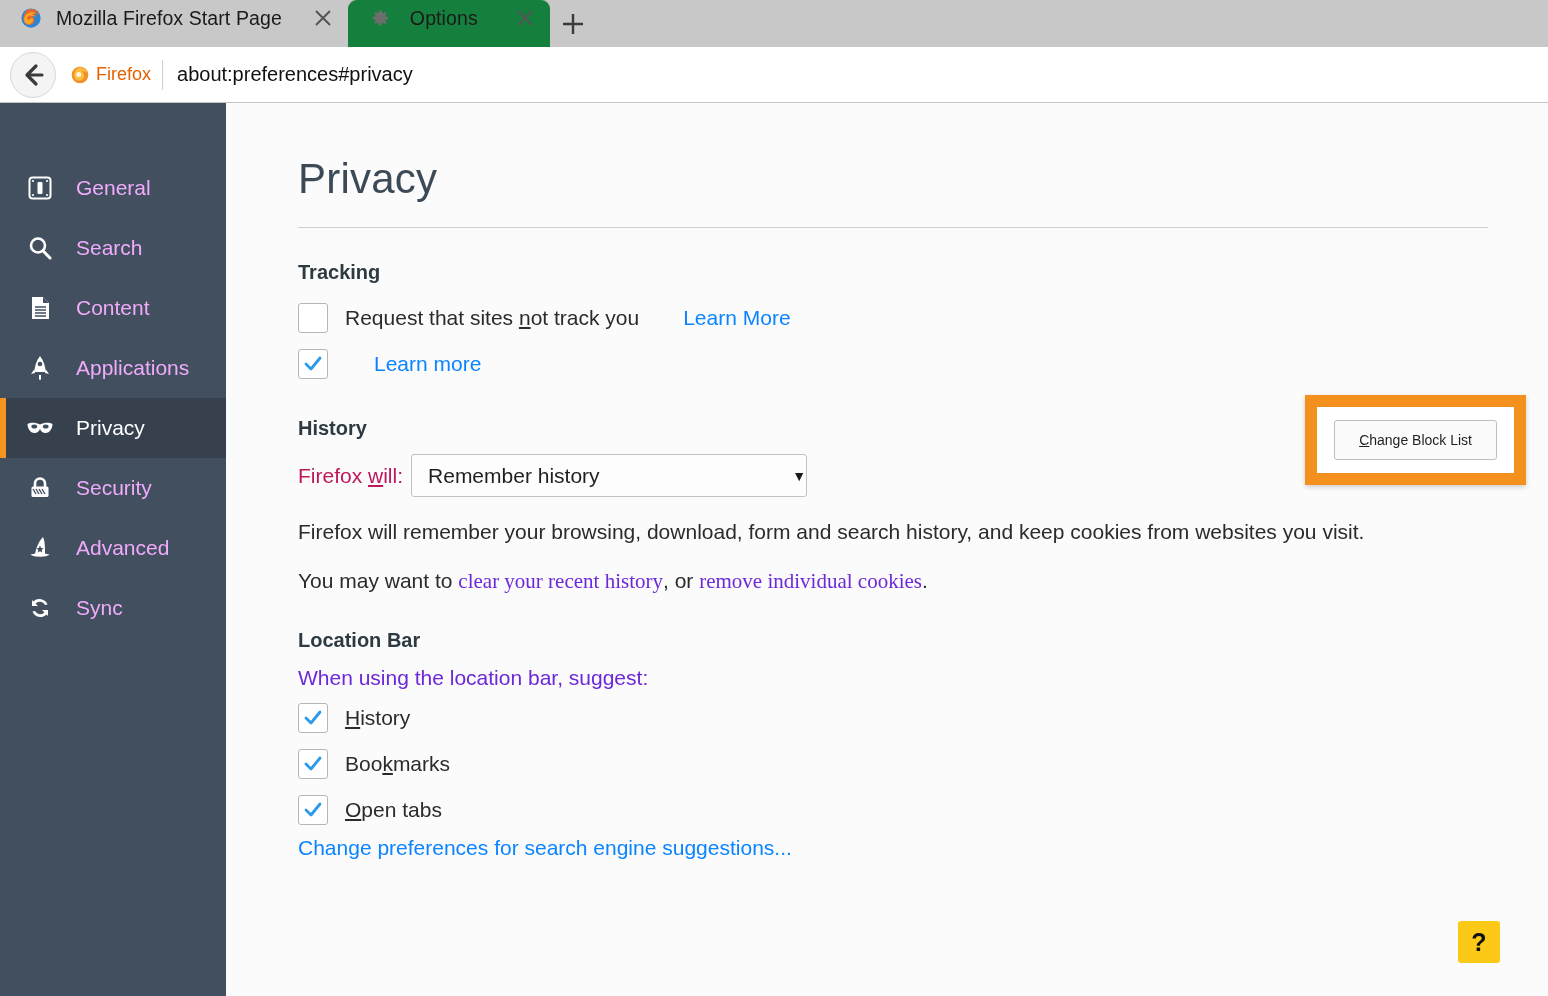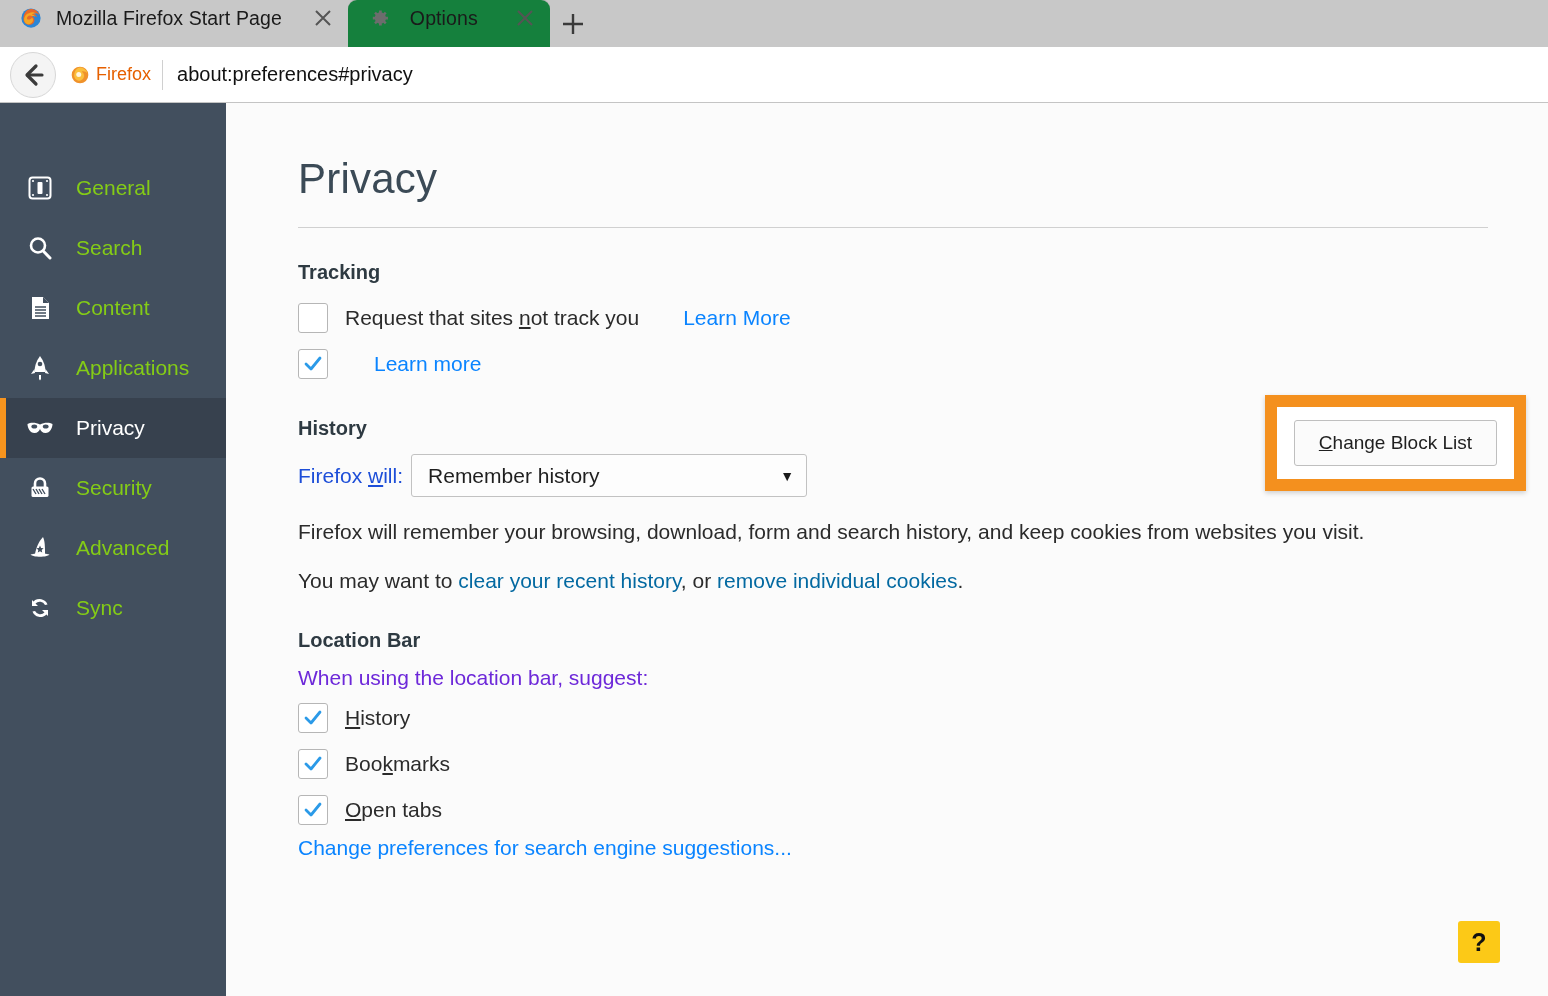--- a/index.html
+++ b/index.html
@@ -132,21 +132,21 @@
   }
   .nav-icon {
     width: 32px; height: 32px;
     flex: 0 0 auto;
     display: flex; align-items: center; justify-content: center;
     color: #ffffff;
   }
   .nav-label {
     margin-left: 20px;
     font-size: 21px;
-    color: #84cc16;
+    color: #f0abfc;
     white-space: nowrap;
   }
   .nav-item.selected .nav-label { color: #ffffff; }
 
   #content {
     flex: 1 1 auto;
     background: #fbfbfb;
     position: relative;
     padding: 52px 60px 0 72px;
     overflow: hidden;
@@ -192,59 +192,59 @@
     margin-left: 17px;
     font-size: 21px;
     color: #2b2b2b;
     white-space: nowrap;
   }
   .link {
     color: #0a84ff;
     font-size: 21px;
     white-space: nowrap;
   }
-  .inline-link { color: #0369a1; }
+  .inline-link { color: #6d28d9; font-family: Liberation Serif, serif; }
   .ak { text-decoration: underline; }
 
   .learn-gap-1 { margin-left: 44px; }
   .learn-gap-2 { margin-left: 46px; }
 
   
   #blocklist-highlight {
     position: absolute;
     right: 22px;
     top: 292px;
     border: 12px solid #f4901e;
     background: #ffffff;
     padding: 13px 17px;
     box-shadow: 0 2px 5px rgba(0,0,0,0.18);
   }
   #blocklist-button {
     border: 1px solid #bfbfbf;
     border-radius: 3px;
     background: #fbfbfb;
     padding: 11px 24px;
-    font-size: 19px;
+    font-size: 14px;
     color: #1f1f1f;
     white-space: nowrap;
   }
 
   
   .hist-row { display: flex; align-items: center; margin-top: 4px; }
-  .hist-label { font-size: 21px; color: #1d4ed8; white-space: nowrap; }
+  .hist-label { font-size: 21px; color: #be185d; white-space: nowrap; }
   .dropdown {
     margin-left: 8px;
     width: 396px;
     height: 43px;
     border: 1px solid #c2c2c2;
     border-radius: 3px;
     background: #fdfdfd;
     display: flex;
     align-items: center;
-    padding: 0 12px 0 16px;
+    padding: 0 0 0 16px;
     justify-content: space-between;
   }
   .dropdown-value { font-size: 21px; color: #1f1f1f; }
   .caret { font-size: 14px; color: #1a1a1a; line-height: 1; }
 
   .para {
     font-size: 21px;
     color: #2b2b2b;
     margin-top: 21px;
     line-height: 1.35;

